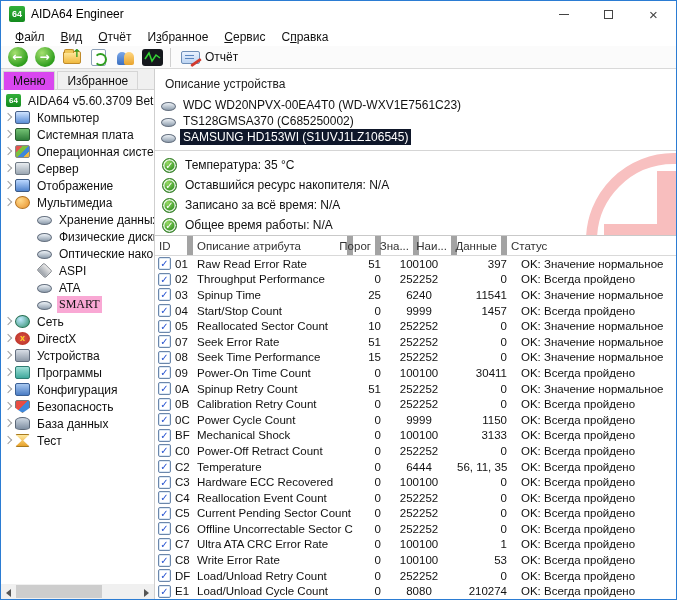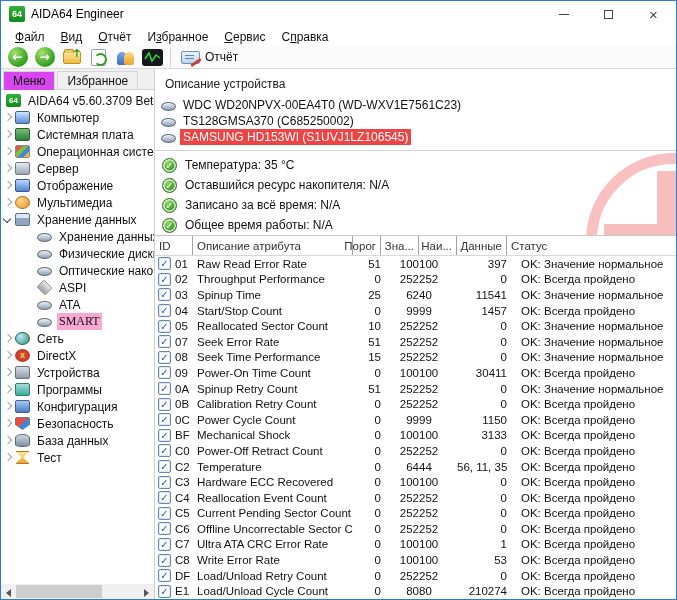--- a/index.html
+++ b/index.html
@@ -97,37 +97,37 @@
   .hs-right::after { right:5px; border-left:5px solid #555; }
   .hs-track { flex:1; height:15px; position:relative; }
   .hs-thumb { position:absolute; left:0; top:1px; width:70%; height:13px; background:#cdcdcd; }
 
   
   .device-panel { height:82px; flex:none; border-bottom:1px solid #d5d5d5; padding-top:5px; position:relative; overflow:hidden; }
   .device-header { padding:3px 0 6px 10px; color:#222; }
   .device-row { height:16px; display:flex; align-items:center; padding-left:6px; }
   .device-row .disk { margin-right:4px; flex:none; }
   .device-label { padding:1px 3px; white-space:nowrap; }
-  .device-row[data-selected="true"] .device-label { background:#ef4444; color:#fff; }
+  .device-row[data-selected="true"] .device-label { background:#0f172a; color:#fff; }
 
   
   .status-panel { height:85px; flex:none; border-bottom:1px solid #c9c9c9; position:relative; overflow:hidden; padding-top:4px; }
   .status-row { height:20px; display:flex; align-items:center; padding-left:7px; position:relative; z-index:1; }
   .ok-icon { width:15px; height:15px; border-radius:50%; flex:none; margin-right:8px;
       background:radial-gradient(circle at 35% 30%, #94d862, #2f8f1f 75%); border:1px solid #267517;
       color:#fff; font:bold 10px/14px "DejaVu Sans",sans-serif; text-align:center; box-shadow:inset 0 0 0 1.5px rgba(255,255,255,.85); }
   .watermark { position:absolute; top:2px; right:-85px; width:175px; height:175px; z-index:0; }
   .wm-circle { position:absolute; inset:0; border:11px solid #f8c0c0; border-radius:50%; }
   .wm-bar-v { position:absolute; left:50%; top:10%; width:34px; height:80%; margin-left:-17px; background:#f8bebe; }
   .wm-bar-h { position:absolute; top:50%; left:10%; height:34px; width:80%; margin-top:-17px; background:#f8bebe; }
 
   
   .smart-table { flex:1; min-height:0; display:flex; flex-direction:column; font-size:11.5px; }
   .thead { height:20px; flex:none; display:flex; align-items:center; border-bottom:1px solid #d9d9d9; color:#333; }
-  .thead > span { border-right:1px solid #a3a3a3; height:100%; display:flex; align-items:center; padding:0 4px; }
+  .thead > span { border-right:6px solid #a3a3a3; height:100%; display:flex; align-items:center; padding:0 4px; }
   .tbody { flex:1; overflow:hidden; }
   .trow { height:15.6px; display:flex; align-items:center; }
   .c-id     { width:38px; flex:none; display:flex; align-items:center; padding-left:3px; }
   .c-name   { width:160px; flex:none; overflow:hidden; white-space:nowrap; padding-left:4px; }
   .c-thr    { width:28px; flex:none; text-align:right; }
   .c-val    { width:38px; flex:none; text-align:right; }
   .c-worst  { width:38px; flex:none; text-align:left; }
   .c-data   { width:50px; flex:none; text-align:right; white-space:nowrap; }
   .c-status { flex:1; padding-left:14px; overflow:hidden; white-space:nowrap; }
   .thead .c-thr, .thead .c-val, .thead .c-worst, .thead .c-data { justify-content:flex-end; }
@@ -250,25 +250,20 @@
             <span class="tico" data-icon="display"></span>
             <span class="tree-label">Отображение</span>
           </div>
 
           <div class="tree-row" data-lvl="0">
             <span class="chev" data-state="right"></span>
             <span class="tico" data-icon="multimedia"></span>
             <span class="tree-label">Мультимедиа</span>
           </div>
 
-          <div class="tree-row" data-lvl="0">
-            <span class="chev" data-state="down"></span>
-            <span class="tico" data-icon="storage"></span>
-            <span class="tree-label">Хранение данных</span>
-          </div>
 
           <div class="tree-row" data-lvl="1">
 
             <span class="tico" data-icon="storage-win"></span>
             <span class="tree-label">Хранение данных Win</span>
           </div>
 
 
           <div class="tree-row" data-lvl="1">
 

